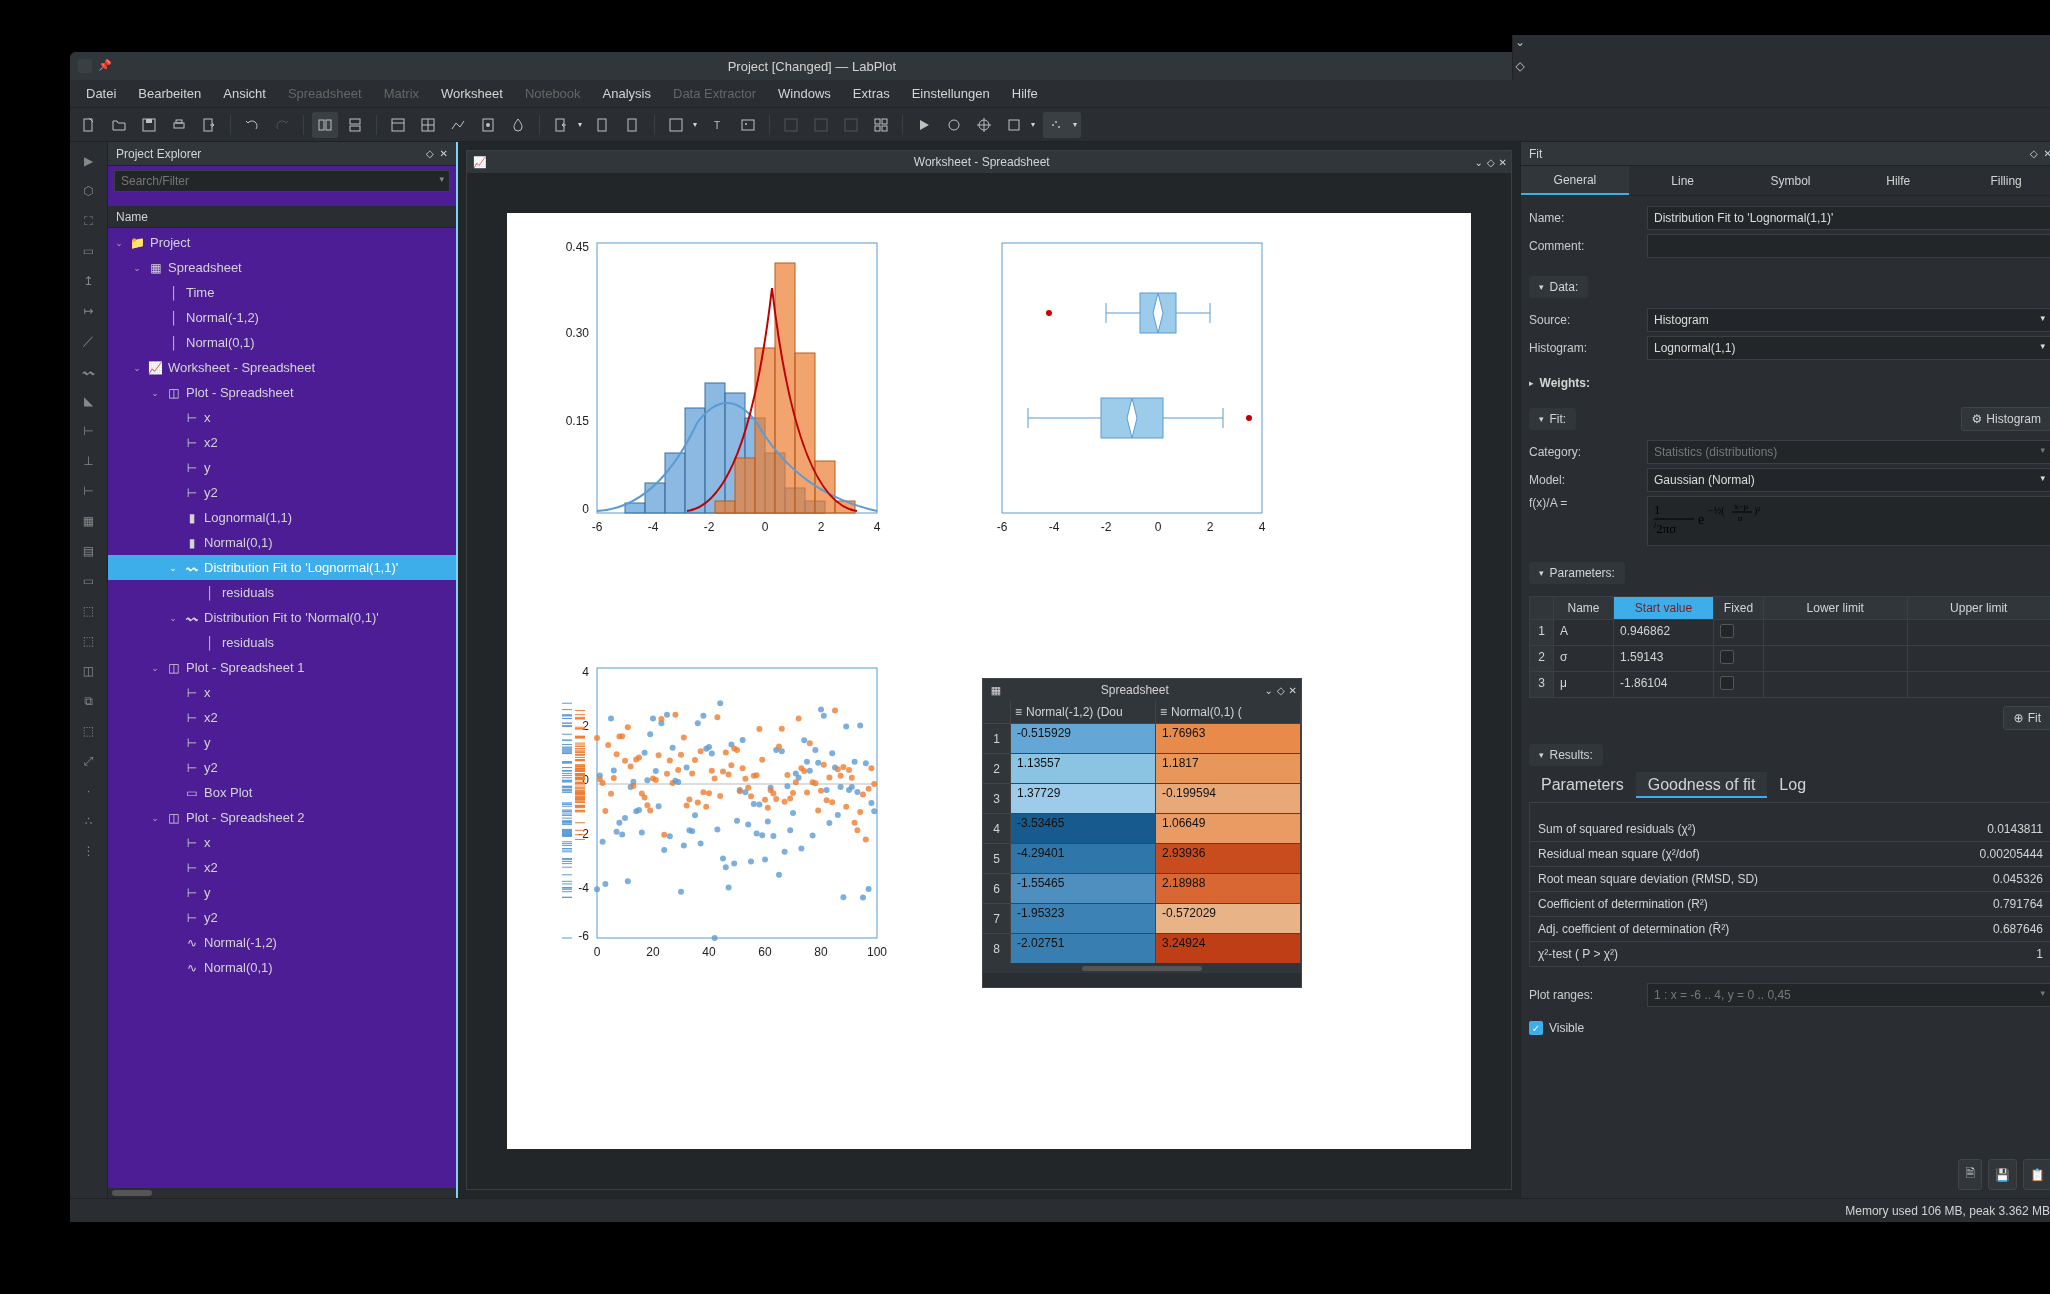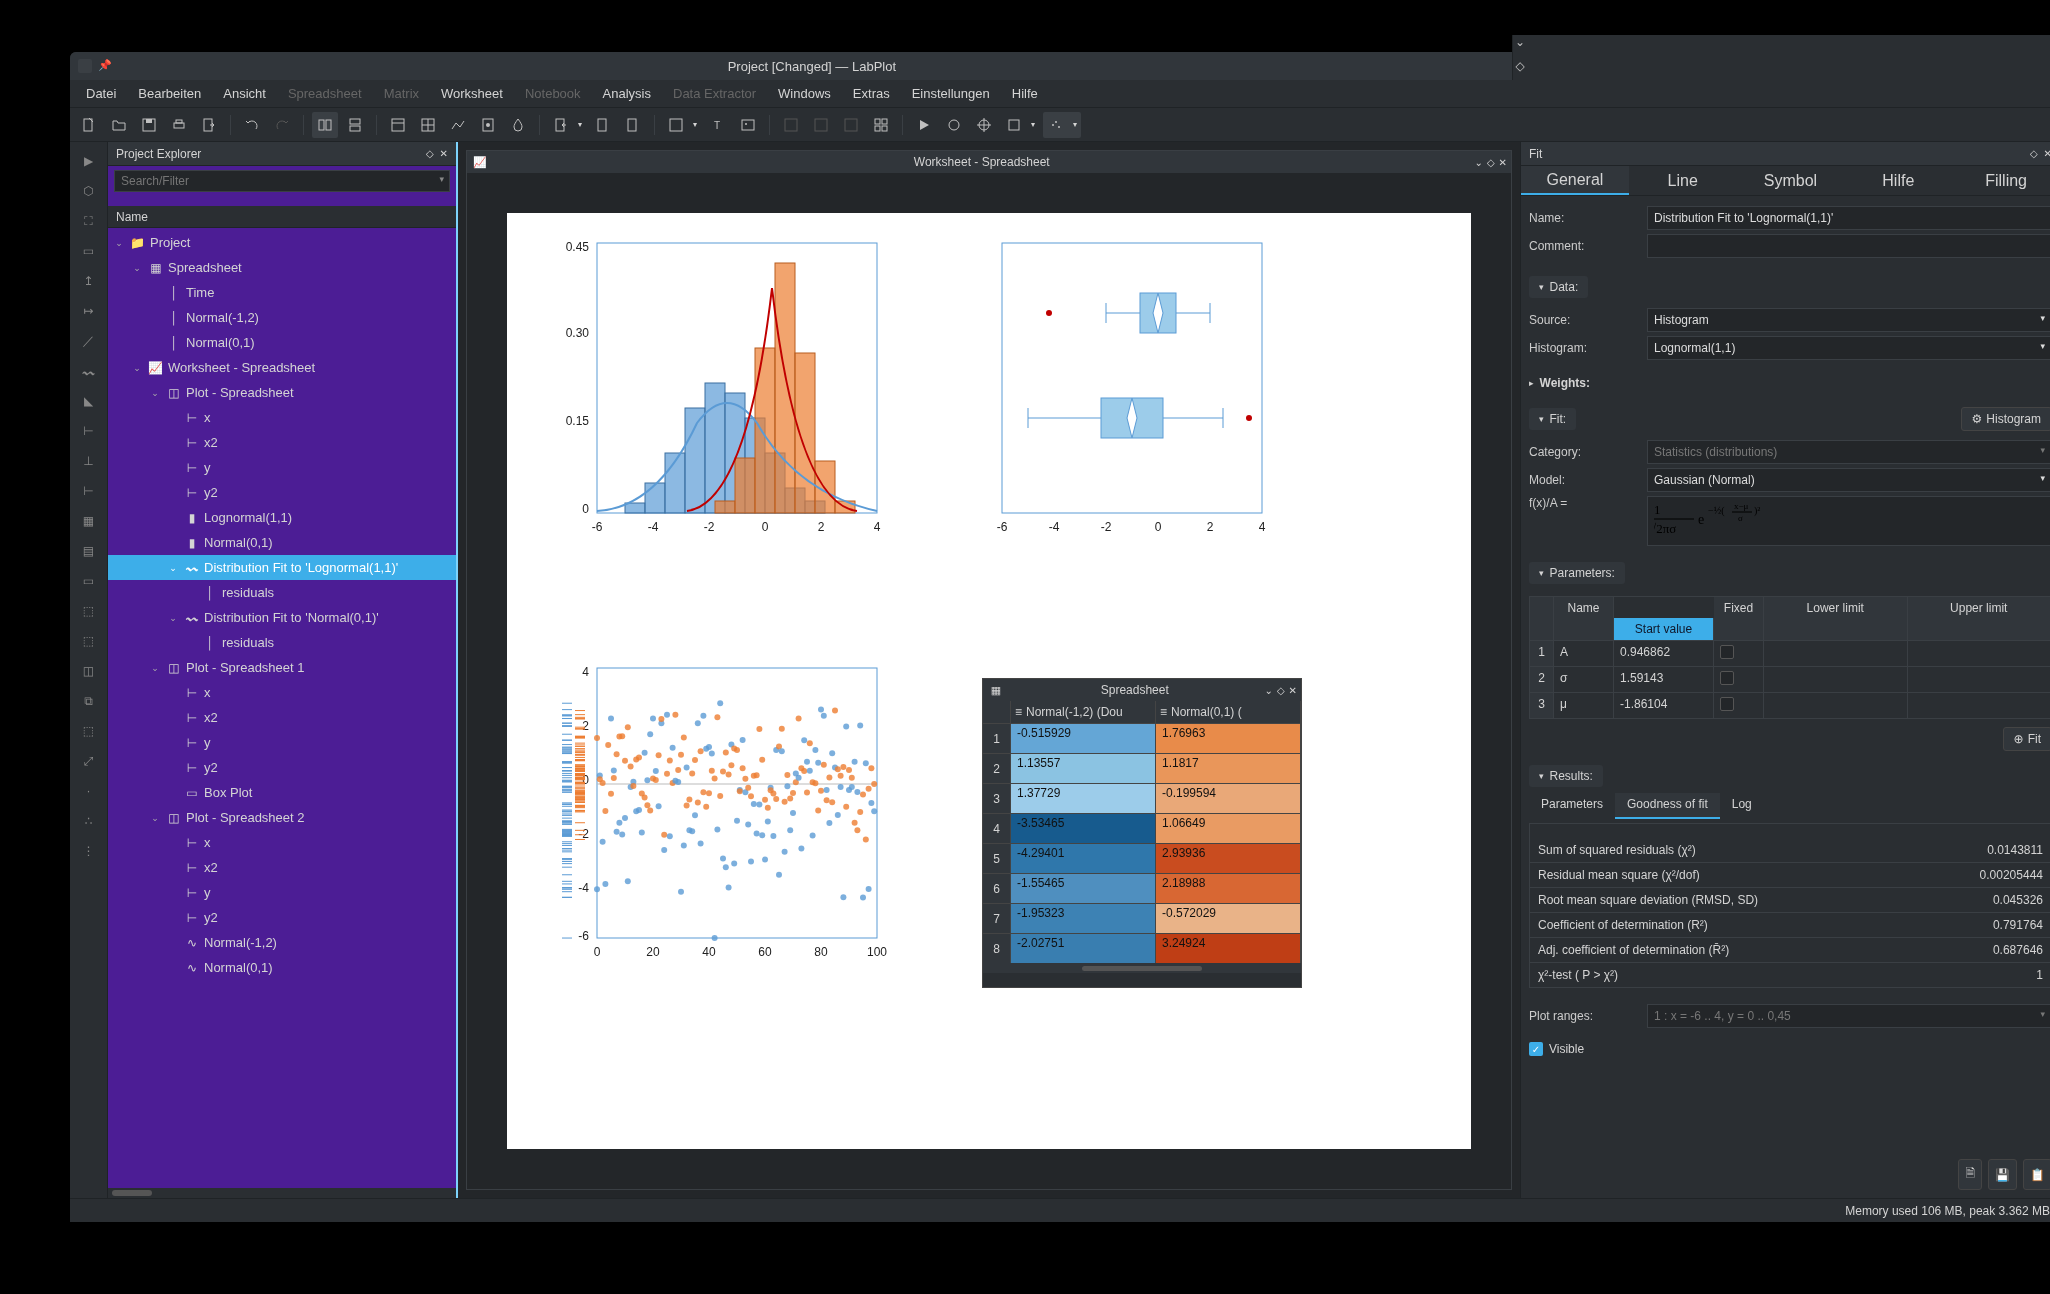--- a/index.html
+++ b/index.html
@@ -51,37 +51,37 @@
 .floating { position: absolute; background: #2a2e32; border: 1px solid #444; display: flex; flex-direction: column; }
 .sheet-table { flex: 1; display: flex; flex-direction: column; font-size: 12px; }
 .sheet-head { display: flex; background: #31363b; }
 .sheet-head .rowh { width: 28px; border-right: 1px solid #444; }
 .sheet-head .ch { flex: 1; padding: 4px; border-right: 1px solid #444; display: flex; align-items: center; gap: 4px; }
 .sheet-row { display: flex; height: 30px; }
 .sheet-row .rowh { width: 28px; background: #31363b; display: flex; align-items: center; justify-content: center; border-top: 1px solid #444; border-right: 1px solid #444; }
 .sheet-row .cell { flex: 1; padding: 2px 6px; border-top: 1px solid #444; border-right: 1px solid #444; color: #111; }
 .right { width: 540px; background: #2a2e32; border-left: 1px solid #1f2326; display: flex; flex-direction: column; }
 .tabs { display: flex; background: #2a2e32; height: 30px; border-bottom: 1px solid #1f2326; }
-.tabs .tab { flex: 1; display: flex; align-items: center; justify-content: center; font-size: 16px; cursor: pointer; }
+.tabs .tab { flex: 1; display: flex; align-items: center; justify-content: center; font-size: 12px; cursor: pointer; }
 .tabs .tab.active { background: #31363b; border-bottom: 2px solid #3daee9; }
 .propbody { flex: 1; overflow: auto; padding: 6px 8px; }
 .prow { display: flex; align-items: center; margin: 4px 0; gap: 8px; }
 .prow .plbl { width: 110px; font-size: 12px; color: #ccc; }
 .prow .pval { flex: 1; background: #232629; border: 1px solid #3a3f44; padding: 4px 6px; font-size: 12px; color: #ddd; }
 .secthdr { display: inline-flex; align-items: center; background: #31363b; padding: 4px 10px; border-radius: 3px; font-size: 12px; margin: 6px 0; cursor: pointer; }
 .secthdr .arr { margin-right: 6px; font-size: 9px; }
 .btn { background: #31363b; border: 1px solid #444; padding: 4px 10px; border-radius: 3px; font-size: 12px; cursor: pointer; display: inline-flex; align-items: center; gap: 4px; }
 .formula { background: #fff; color: #000; padding: 6px; font-family: serif; font-size: 15px; text-align: left; }
 .ptable { border: 1px solid #3a3f44; }
 .ptable .hrow, .ptable .drow { display: flex; }
 .ptable .hcell { background: #31363b; padding: 4px 6px; border-right: 1px solid #3a3f44; text-align: center; font-size: 12px; }
-.ptable .hcell.active { background: #3daee9; color: #0f172a; margin-top: 21px; }
+.ptable .hcell.active { background: #3daee9; color: #7f1d1d; }
 .ptable .dcell { padding: 4px 6px; border-right: 1px solid #3a3f44; border-top: 1px solid #3a3f44; font-size: 12px; }
 .restabs { display: flex; height: 26px; }
-.restabs .rtab { padding: 4px 12px; font-size: 12px; cursor: pointer; }
+.restabs .rtab { padding: 4px 12px; font-size: 16px; cursor: pointer; }
 .restabs .rtab.active { background: #31363b; border-bottom: 2px solid #3daee9; }
 .resgrid { border: 1px solid #3a3f44; }
 .resgrid .rrow { display: flex; justify-content: space-between; padding: 5px 8px; border-top: 1px solid #3a3f44; font-size: 12px; }
 .resgrid .rrow:first-child { border-top: none; margin-top: 14px; }
 .footerbtns { display: flex; justify-content: flex-end; gap: 6px; padding: 8px; }
 .statusbar { height: 24px; background: #2a2e32; border-top: 1px solid #1f2326; display: flex; align-items: center; justify-content: flex-end; padding: 0 10px; font-size: 12px; }
 svg.ic16 { width: 16px; height: 16px; }
 .checkbox { width: 14px; height: 14px; background: #3daee9; display: inline-flex; align-items: center; justify-content: center; color: #fff; font-size: 10px; border-radius: 2px; }
 .checkbox.empty { background: #232629; border: 1px solid #555; }
 </style>

